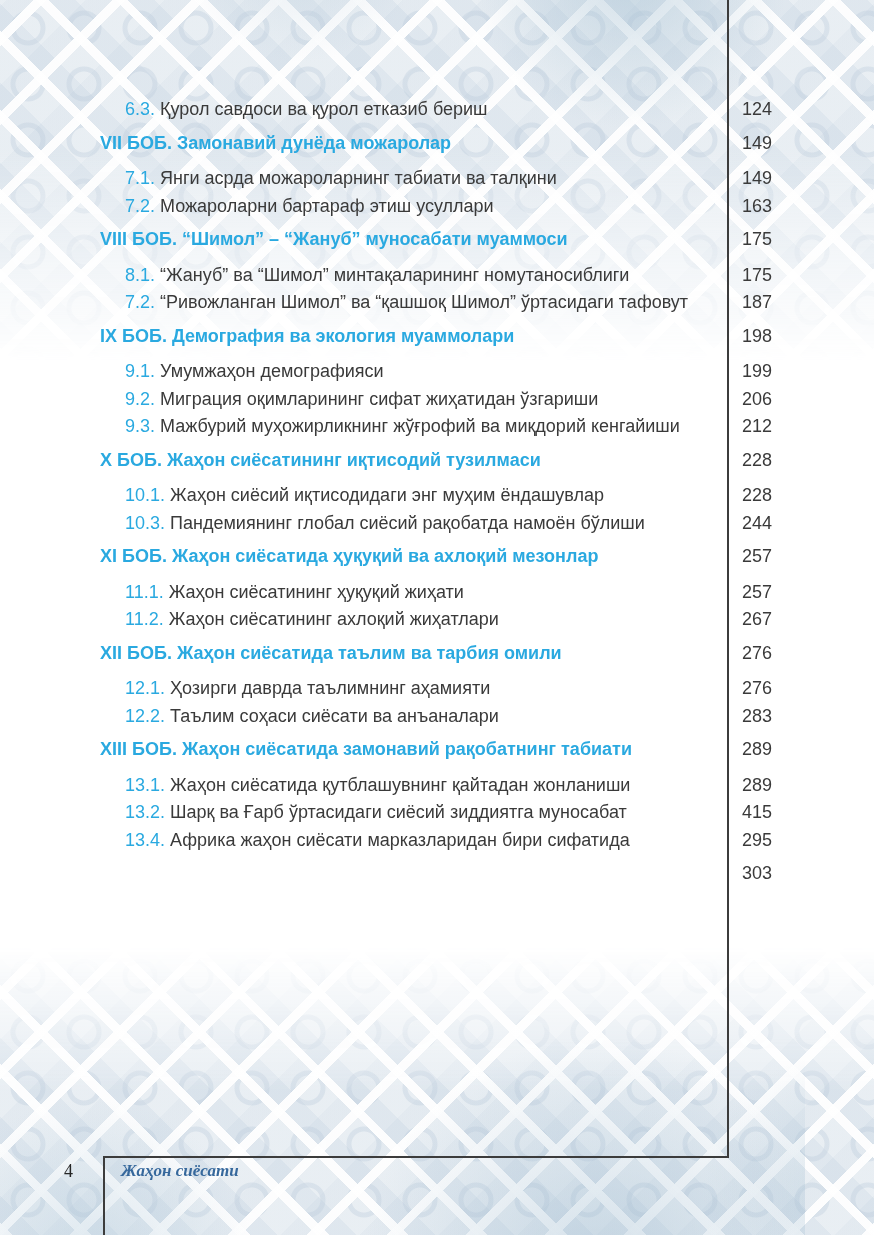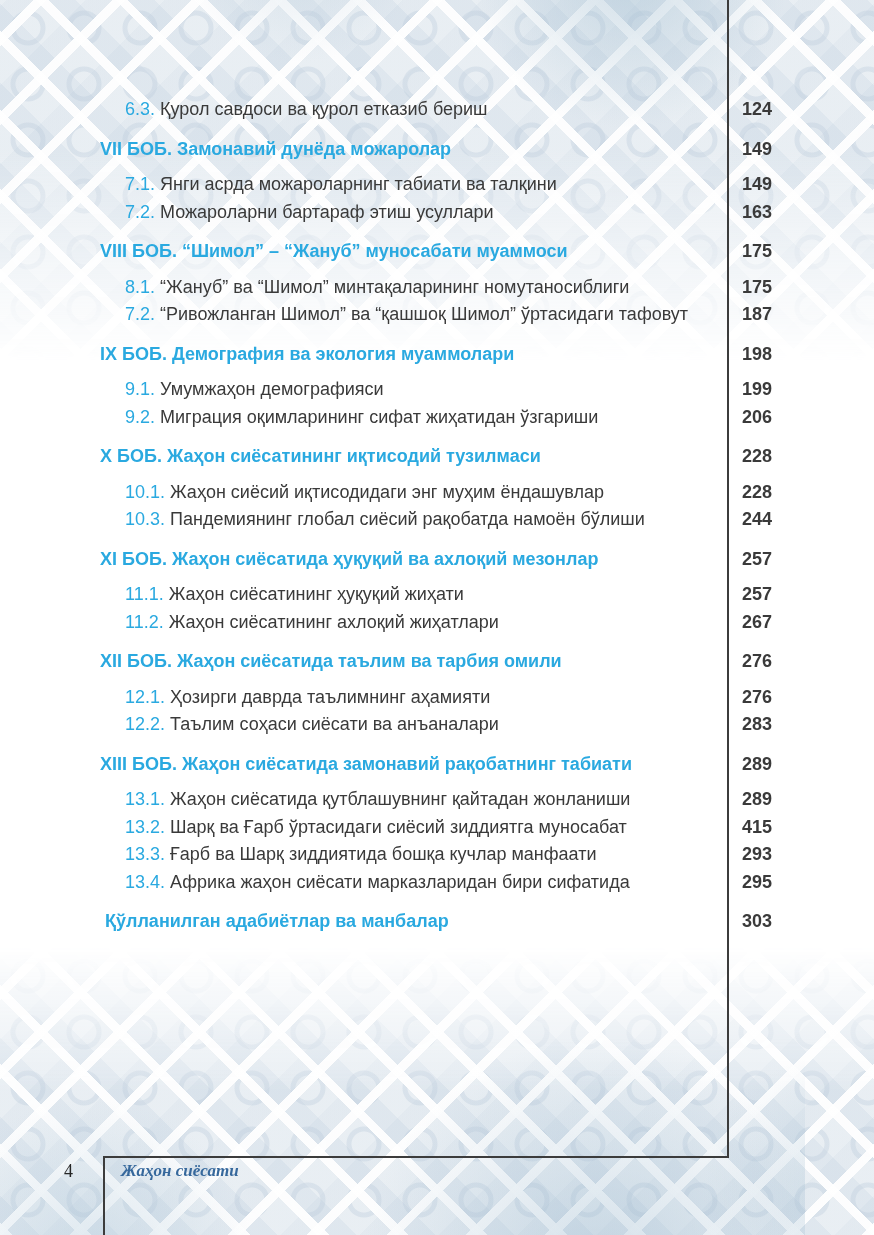--- a/index.html
+++ b/index.html
@@ -42,22 +42,22 @@
   }
 
   
   .vrule-main{position:absolute;left:727px;top:0;width:2px;height:1158px;background:var(--rule);z-index:3;}
   .hrule-footer{position:absolute;left:103px;top:1156px;width:626px;height:2px;background:var(--rule);z-index:3;}
   .vrule-footer{position:absolute;left:103px;top:1156px;width:2px;height:79px;background:var(--rule);z-index:3;}
 
   
   .toc{position:absolute;left:100px;top:96px;width:712px;z-index:2;}
   .row{position:relative;height:27.5px;line-height:27.5px;white-space:nowrap;font-size:18px;color:var(--ink);}
-  .row .pg{position:absolute;left:642px;top:0;color:var(--ink);font-weight:bold;}
-  .row.chapter{margin-top:12px;margin-bottom:8px;}
+  .row .pg{position:absolute;left:642px;top:0;color:var(--ink);}
+  .row.chapter{margin-top:6px;margin-bottom:8px;}
   .row.chapter .lbl,.row.chapter .txt{color:var(--accent);font-weight:bold;}
   .row.chapter .lbl{margin-right:5px;}
   .row.item .lbl{color:var(--accent);padding-left:25px;margin-right:5px;}
   .row.item .txt{color:var(--ink);}
 
   
   .footer-pagenum{
     position:absolute;left:64px;top:1161px;z-index:4;
     font-family:"Liberation Serif", serif;font-size:18px;color:#262626;
   }
@@ -84,33 +84,33 @@
       <div class="row item"><span class="lbl">6.3.</span><span class="txt">Қурол савдоси ва қурол етказиб бериш</span><span class="pg">124</span></div>
       <div class="row chapter"><span class="lbl">VII БОБ.</span><span class="txt">Замонавий дунёда можаролар</span><span class="pg">149</span></div>
       <div class="row item"><span class="lbl">7.1.</span><span class="txt">Янги асрда можароларнинг табиати ва талқини</span><span class="pg">149</span></div>
       <div class="row item"><span class="lbl">7.2.</span><span class="txt">Можароларни бартараф этиш усуллари</span><span class="pg">163</span></div>
       <div class="row chapter"><span class="lbl">VIII БОБ.</span><span class="txt">“Шимол” – “Жануб” муносабати муаммоси</span><span class="pg">175</span></div>
       <div class="row item"><span class="lbl">8.1.</span><span class="txt">“Жануб” ва “Шимол” минтақаларининг номутаносиблиги</span><span class="pg">175</span></div>
       <div class="row item"><span class="lbl">7.2.</span><span class="txt">“Ривожланган Шимол” ва “қашшоқ Шимол” ўртасидаги тафовут</span><span class="pg">187</span></div>
       <div class="row chapter"><span class="lbl">IX БОБ.</span><span class="txt">Демография ва экология муаммолари</span><span class="pg">198</span></div>
       <div class="row item"><span class="lbl">9.1.</span><span class="txt">Умумжаҳон демографияси</span><span class="pg">199</span></div>
       <div class="row item"><span class="lbl">9.2.</span><span class="txt">Миграция оқимларининг сифат жиҳатидан ўзгариши</span><span class="pg">206</span></div>
+      <div class="row item"><span class="lbl">9.3.</span><span class="txt">Мажбурий муҳожирликнинг жўғрофий ва миқдорий кенгайиши</span><span class="pg">212</span></div>
       <div class="row chapter"><span class="lbl">X БОБ.</span><span class="txt">Жаҳон сиёсатининг иқтисодий тузилмаси</span><span class="pg">228</span></div>
       <div class="row item"><span class="lbl">10.1.</span><span class="txt">Жаҳон сиёсий иқтисодидаги энг муҳим ёндашувлар</span><span class="pg">228</span></div>
       <div class="row item"><span class="lbl">10.3.</span><span class="txt">Пандемиянинг глобал сиёсий рақобатда намоён бўлиши</span><span class="pg">244</span></div>
       <div class="row chapter"><span class="lbl">XI БОБ.</span><span class="txt">Жаҳон сиёсатида ҳуқуқий ва ахлоқий мезонлар</span><span class="pg">257</span></div>
       <div class="row item"><span class="lbl">11.1.</span><span class="txt">Жаҳон сиёсатининг ҳуқуқий жиҳати</span><span class="pg">257</span></div>
       <div class="row item"><span class="lbl">11.2.</span><span class="txt">Жаҳон сиёсатининг ахлоқий жиҳатлари</span><span class="pg">267</span></div>
       <div class="row chapter"><span class="lbl">XII БОБ.</span><span class="txt">Жаҳон сиёсатида таълим ва тарбия омили</span><span class="pg">276</span></div>
       <div class="row item"><span class="lbl">12.1.</span><span class="txt">Ҳозирги даврда таълимнинг аҳамияти</span><span class="pg">276</span></div>
       <div class="row item"><span class="lbl">12.2.</span><span class="txt">Таълим соҳаси сиёсати ва анъаналари</span><span class="pg">283</span></div>
       <div class="row chapter"><span class="lbl">XIII БОБ.</span><span class="txt">Жаҳон сиёсатида замонавий рақобатнинг табиати</span><span class="pg">289</span></div>
       <div class="row item"><span class="lbl">13.1.</span><span class="txt">Жаҳон сиёсатида қутблашувнинг қайтадан жонланиши</span><span class="pg">289</span></div>
       <div class="row item"><span class="lbl">13.2.</span><span class="txt">Шарқ ва Ғарб ўртасидаги сиёсий зиддиятга муносабат</span><span class="pg">415</span></div>
-      <div class="row item"><span class="lbl">13.3.</span><span class="txt">Ғарб ва Шарқ зиддиятида бошқа кучлар манфаати</span><span class="pg">293</span></div>
       <div class="row item"><span class="lbl">13.4.</span><span class="txt">Африка жаҳон сиёсати марказларидан бири сифатида</span><span class="pg">295</span></div>
-      <div class="row chapter"><span class="lbl"></span><span class="txt">Қўлланилган адабиётлар ва манбалар</span><span class="pg">303</span></div>
+      <div class="row chapter"><span class="lbl"></span><span class="pg">303</span></div>
     </div>
 
   <div class="footer-pagenum">4</div>
   <div class="footer-title">Жаҳон сиёсати</div>
 
 </div>
 
 </body></html>

